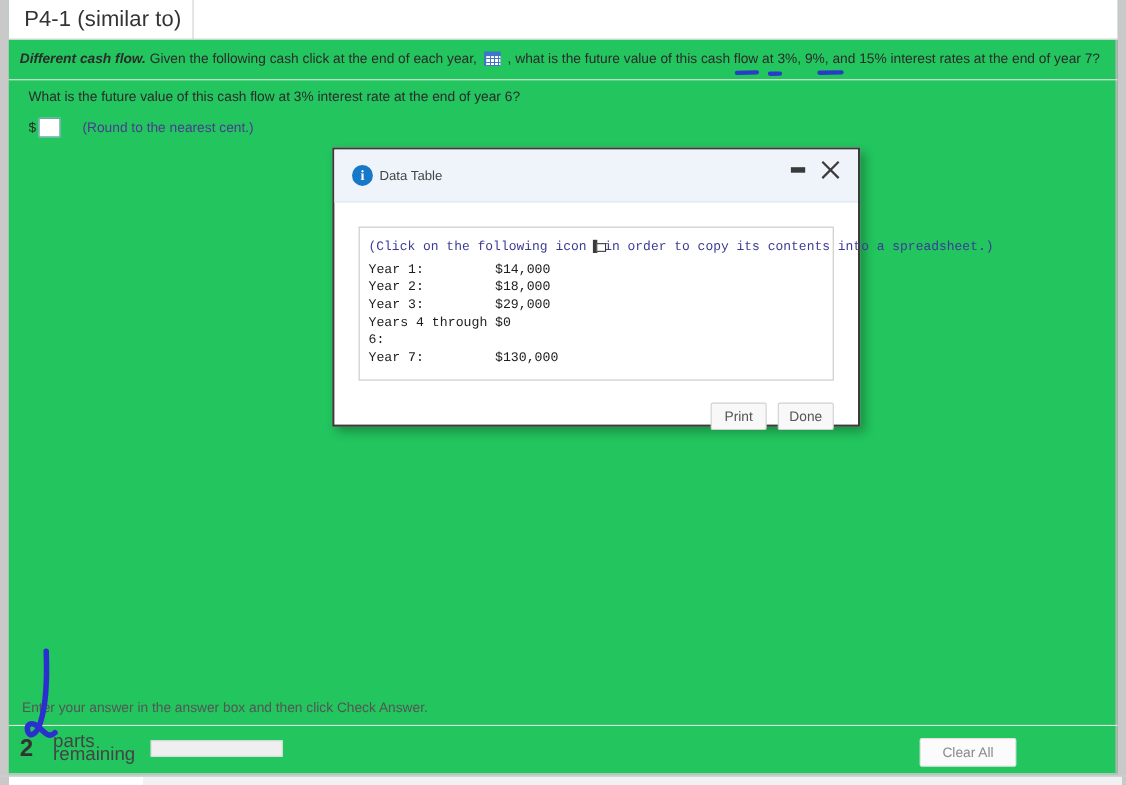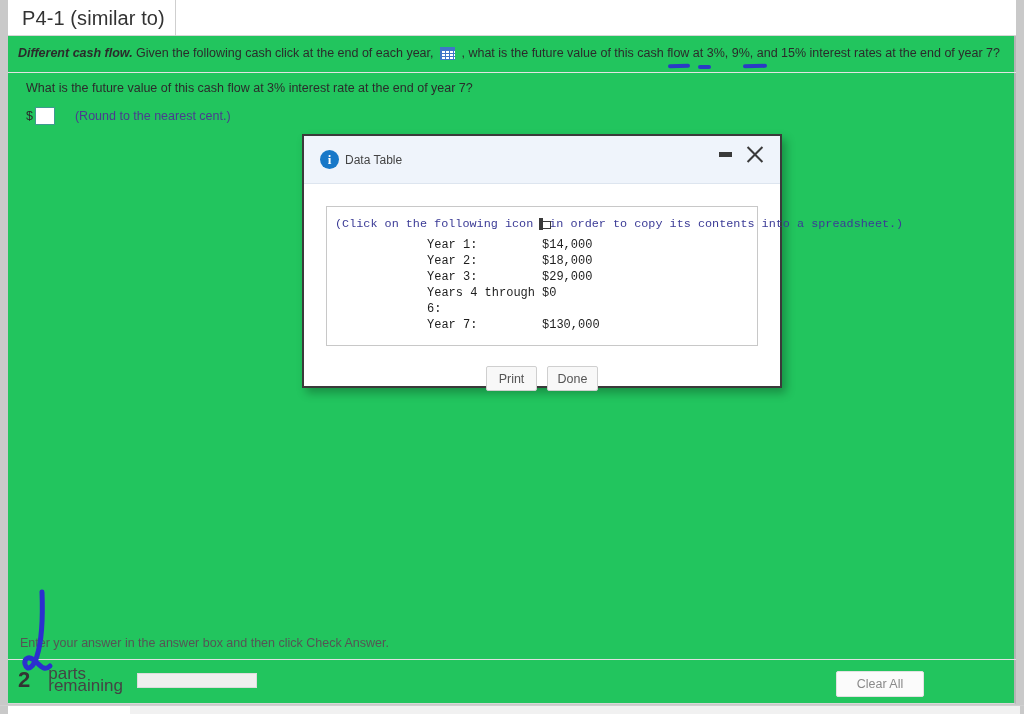--- a/index.html
+++ b/index.html
@@ -200,25 +200,25 @@
     width: 7px; height: 6px;
     border: 1px solid #3a3a3a;
     background: #ffffff;
   }
   .trow {
     display: flex;
     font-size: 12px;
     color: #1d1d1d;
     line-height: 16px;
   }
-  .tlabel { width: 115px; margin-left: 92px; }
+  .tlabel { width: 115px; }
   .tvalue { width: 110px; }
 
   .dlg-buttons {
-    display: flex; justify-content: center; gap: 10px;
+    display: flex; justify-content: flex-end; gap: 10px;
     margin-top: 20px;
   }
   .dlg-btn {
     min-width: 51px; height: 25px;
     background: #f8f8f8;
     border: 1px solid #cfcfcf;
     border-radius: 2px;
     font-size: 12.5px;
     color: #555555;
     font-family: "Liberation Sans", sans-serif;
@@ -312,21 +312,21 @@
         <b>Different cash flow.</b>
         <span>Given the following cash click at the end of each year,</span>
         <span class="grid-icon"></span>
         <span>, what is the future value of this cash flow at 3%, 9%, and 15% interest rates at the end of year 7?</span>
       </div>
     </div>
     <div class="pen-underline pen-u1"></div>
     <div class="pen-underline pen-u2"></div>
     <div class="pen-underline pen-u3"></div>
 
-    <div class="subq">What is the future value of this cash flow at 3% interest rate at the end of year 7?</div>
+    <div class="subq">What is the future value of this cash flow at 3% interest rate at the end of year 6?</div>
     <div class="ansrow">
       <span class="dollar">$</span>
       <input class="ansbox" type="text" placeholder="" style="">
       <span class="roundnote">(Round to the nearest cent.)</span>
     </div>
 
     <div class="dialog">
       <div class="dlg-header">
         <div class="info-icon">i</div>
         <div class="dlg-title">Data Table</div>

